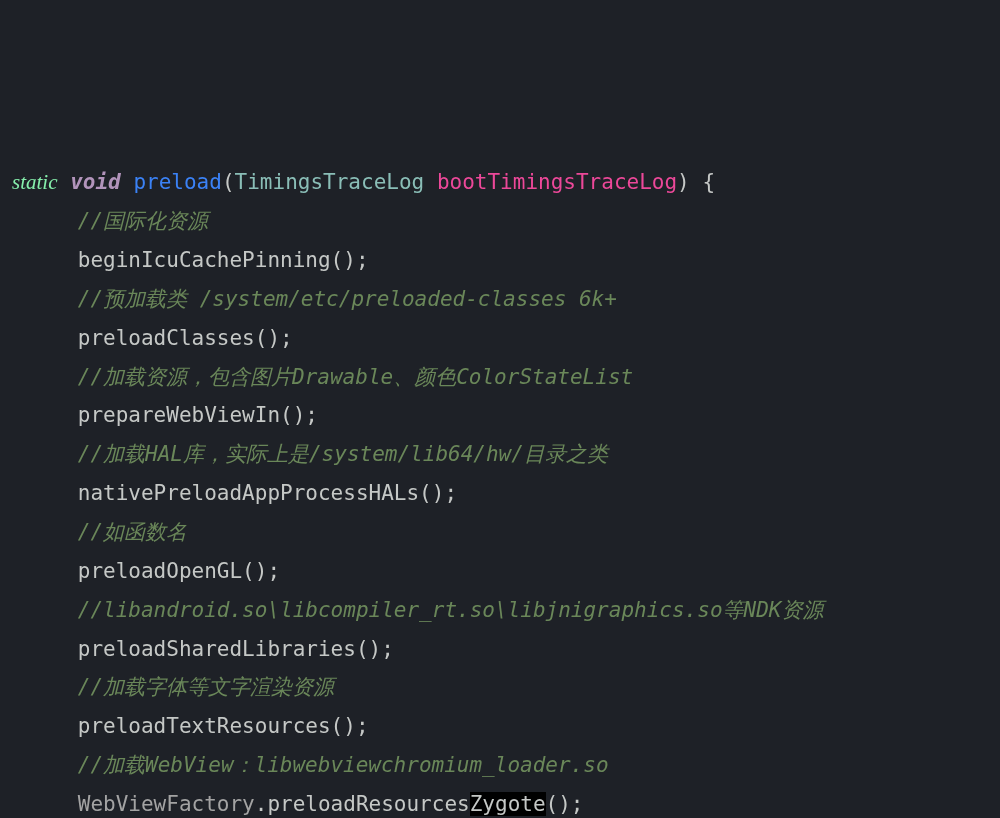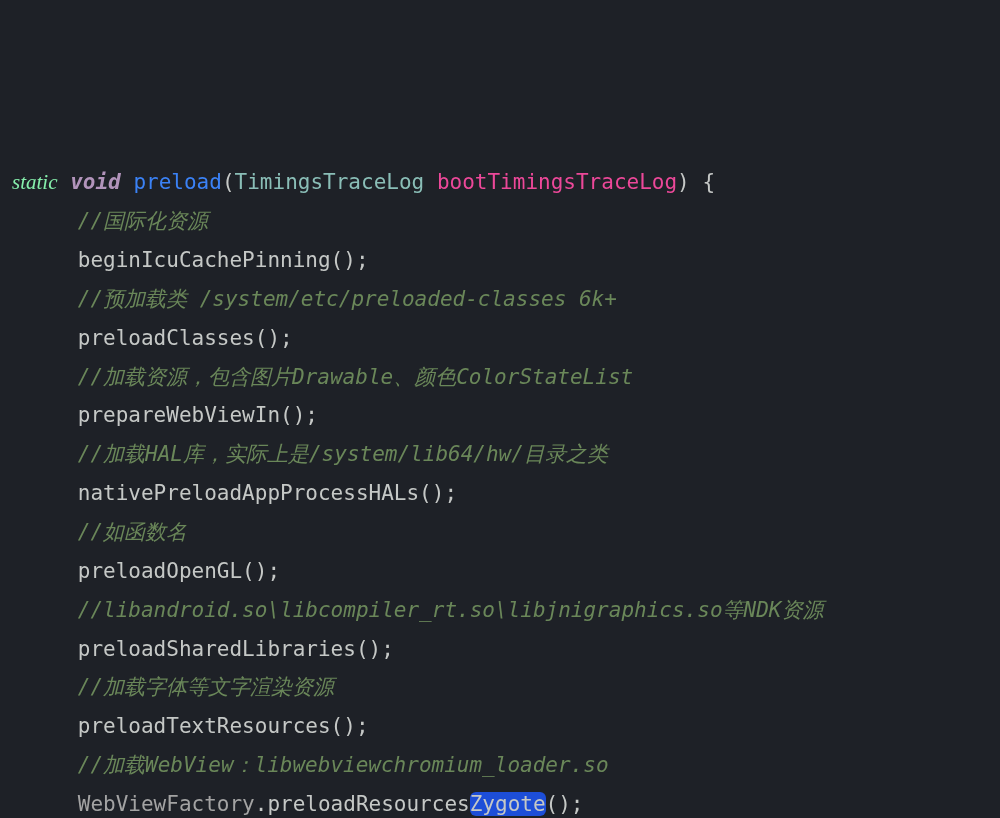--- a/index.html
+++ b/index.html
@@ -17,21 +17,21 @@
   }
   .kw-mod { color: #86efac; font-style: italic; font-family: Liberation Serif, serif; } 
   .kw-type { color: #b294bb; font-style: italic; font-weight: bold; } 
   .fn { color: #3b82f6; }
   .type { color: #8abeb7; }
   .param { color: #ec4899; }
   .punc { color: #c5c8c6; }
   .comment { color: #6a8759; font-style: italic; }
   .call { color: #c5c8c6; margin-top: 29px; }
   .cls { color: #a3a3a3; }
-  .hl { background: #1d4ed8; border-radius: 6px; }
+  .hl { background: #000000; }
   .indent1 { display: inline-block; width: 2.6ch; }
   .indent2 { display: inline-block; width: 5.2ch; }
 </style>
 </head>
 <body>
 
 
 
 <div><span><span class="kw-mod">static</span> <span class="kw-type">void</span> <span class="fn">preload</span><span class="punc">(</span><span class="type">TimingsTraceLog</span> <span class="param">bootTimingsTraceLog</span><span class="punc">) {</span></span>
 <span class="indent2"></span><span class="comment">//国际化资源</span>

